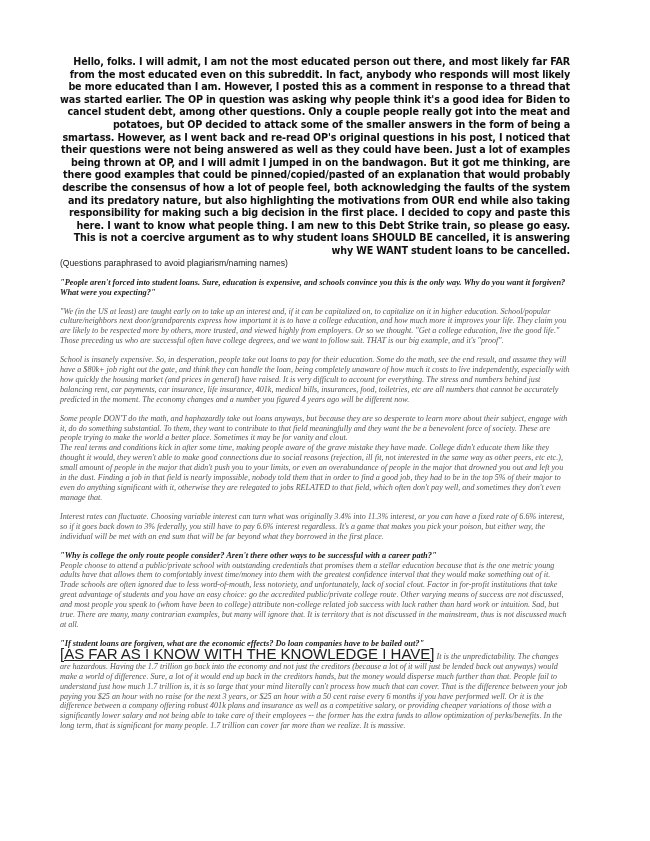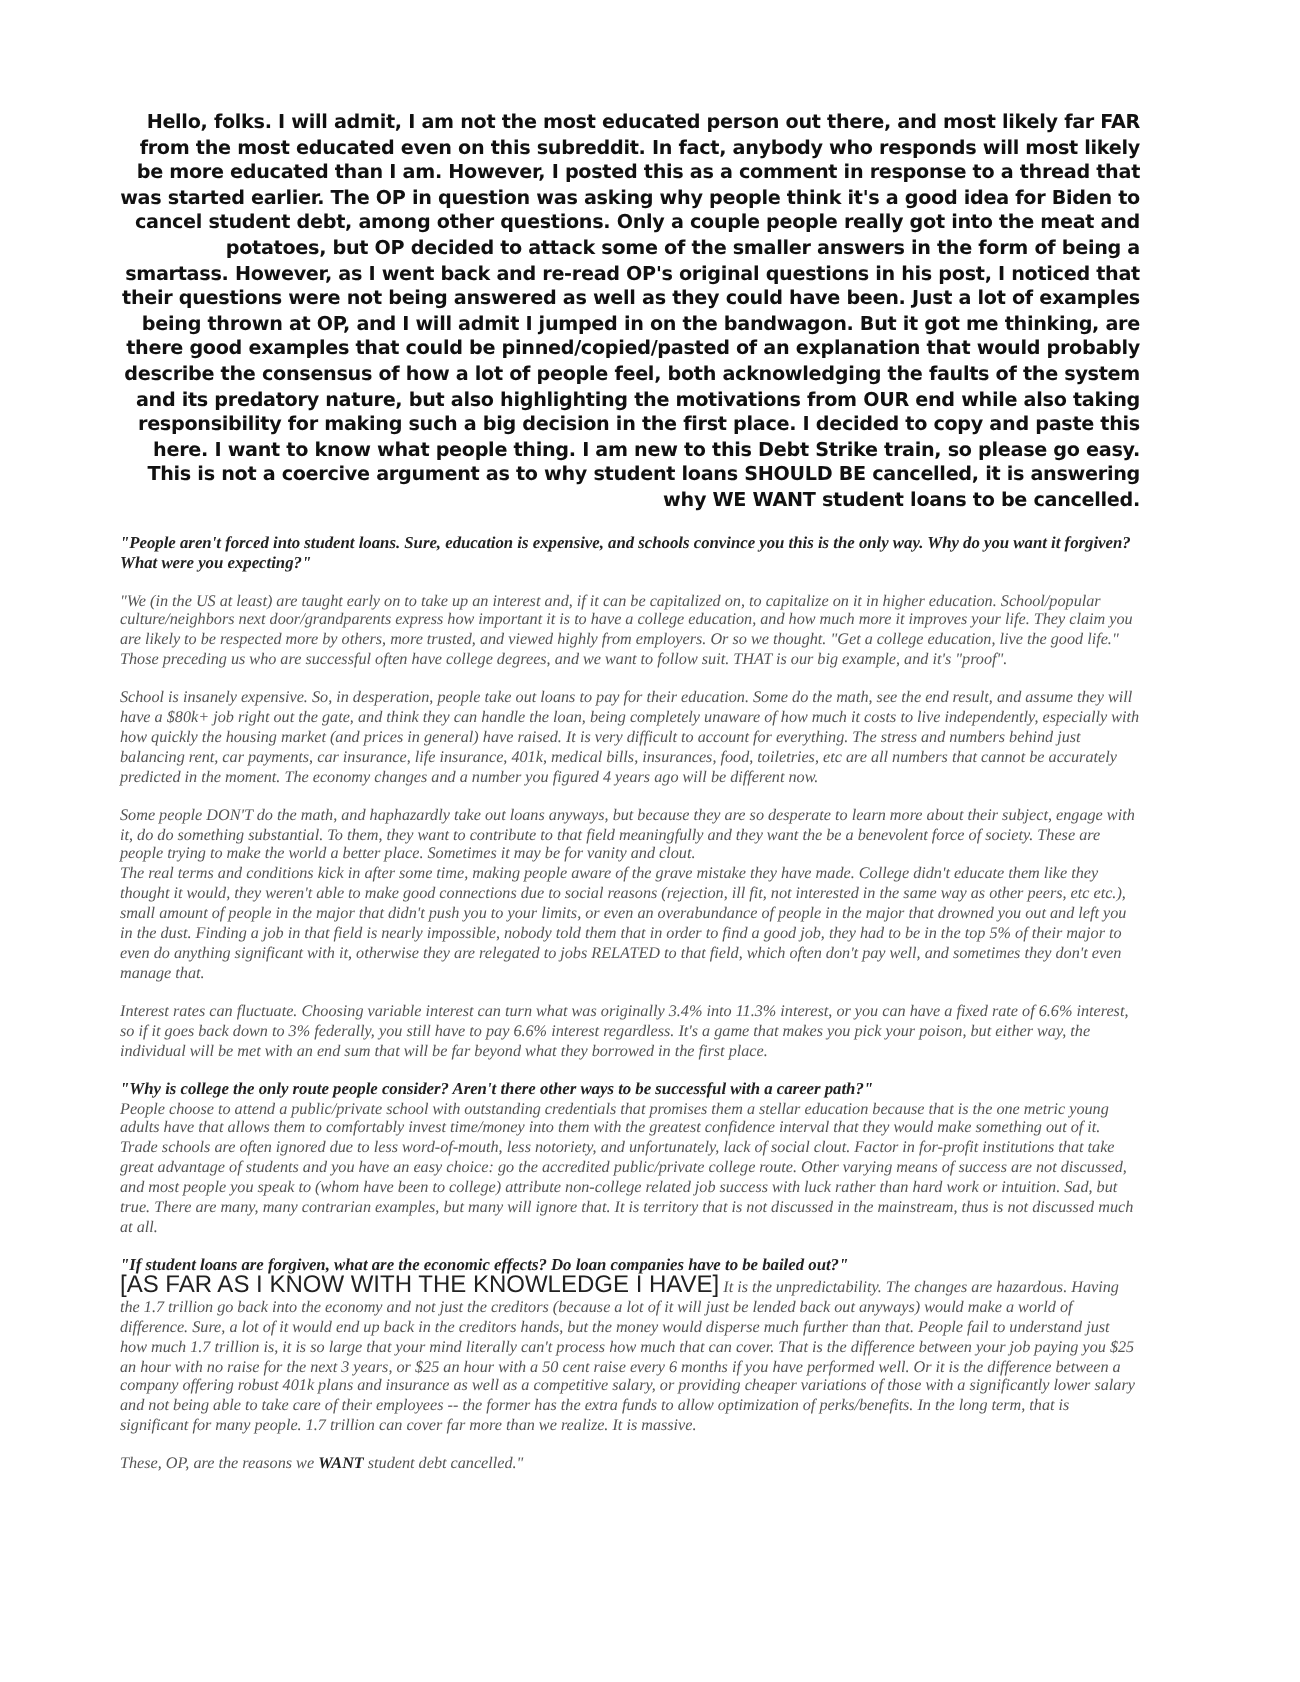--- a/index.html
+++ b/index.html
@@ -2,29 +2,30 @@
 <html><head>
 <meta charset="utf-8">
 <style>
   html, body { margin:0; padding:0; background:#ffffff; }
   body { width:650px; height:841px; position:relative; overflow:hidden; }
   .page { position:absolute; left:60px; top:56px; width:510px; }
   .intro { font-family:"DejaVu Sans", sans-serif; font-weight:bold; font-size:9.6px; line-height:12.6px; color:#111; letter-spacing:-0.15px;text-align:right; }
   .note { font-family:"Liberation Sans", sans-serif; font-size:8.6px; line-height:11px; color:#222; margin-top:0px; }
   .q { font-family:"Liberation Serif", serif; font-style:italic; font-weight:bold; font-size:8.4px; line-height:10px; color:#222; }
   .p { font-family:"Liberation Serif", serif; font-style:italic; font-size:8.1px; line-height:9.9px; color:#555; }
-  .caps { font-family:"Liberation Sans", sans-serif; font-style:normal; font-size:12px; color:#222; }
+  .caps { font-family:"Liberation Sans", sans-serif; font-style:normal; font-size:15px; color:#222;text-decoration:underline; }
   .b { font-weight:bold; color:#222; }
   .gap { height:9px; }
 </style>
 </head>
 <body>
 
 <div class="page">
   <div class="intro">Hello, folks. I will admit, I am not the most educated person out there, and most likely far FAR from the most educated even on this subreddit. In fact, anybody who responds will most likely be more educated than I am. However, I posted this as a comment in response to a thread that was started earlier. The OP in question was asking why people think it's a good idea for Biden to cancel student debt, among other questions. Only a couple people really got into the meat and potatoes, but OP decided to attack some of the smaller answers in the form of being a smartass. However, as I went back and re-read OP's original questions in his post, I noticed that their questions were not being answered as well as they could have been. Just a lot of examples being thrown at OP, and I will admit I jumped in on the bandwagon. But it got me thinking, are there good examples that could be pinned/copied/pasted of an explanation that would probably describe the consensus of how a lot of people feel, both acknowledging the faults of the system and its predatory nature, but also highlighting the motivations from OUR end while also taking responsibility for making such a big decision in the first place. I decided to copy and paste this here. I want to know what people thing. I am new to this Debt Strike train, so please go easy. This is not a coercive argument as to why student loans SHOULD BE cancelled, it is answering why WE WANT student loans to be cancelled.</div>
+  <div class="note">(Questions paraphrased to avoid plagiarism/naming names)</div>
 
   <div class="gap"></div>
   <div class="q">"People aren't forced into student loans. Sure, education is expensive, and schools convince you this is the only way. Why do you want it forgiven? What were you expecting?"</div>
   <div class="gap"></div>
   <div class="p">"We (in the US at least) are taught early on to take up an interest and, if it can be capitalized on, to capitalize on it in higher education. School/popular culture/neighbors next door/grandparents express how important it is to have a college education, and how much more it improves your life. They claim you are likely to be respected more by others, more trusted, and viewed highly from employers. Or so we thought. "Get a college education, live the good life." Those preceding us who are successful often have college degrees, and we want to follow suit. THAT is our big example, and it's "proof".</div>
   <div class="gap"></div>
   <div class="p">School is insanely expensive. So, in desperation, people take out loans to pay for their education. Some do the math, see the end result, and assume they will have a $80k+ job right out the gate, and think they can handle the loan, being completely unaware of how much it costs to live independently, especially with how quickly the housing market (and prices in general) have raised. It is very difficult to account for everything. The stress and numbers behind just balancing rent, car payments, car insurance, life insurance, 401k, medical bills, insurances, food, toiletries, etc are all numbers that cannot be accurately predicted in the moment. The economy changes and a number you figured 4 years ago will be different now.</div>
   <div class="gap"></div>
   <div class="p">Some people DON'T do the math, and haphazardly take out loans anyways, but because they are so desperate to learn more about their subject, engage with it, do do something substantial. To them, they want to contribute to that field meaningfully and they want the be a benevolent force of society. These are people trying to make the world a better place. Sometimes it may be for vanity and clout.</div>
   <div class="p">The real terms and conditions kick in after some time, making people aware of the grave mistake they have made. College didn't educate them like they thought it would, they weren't able to make good connections due to social reasons (rejection, ill fit, not interested in the same way as other peers, etc etc.), small amount of people in the major that didn't push you to your limits, or even an overabundance of people in the major that drowned you out and left you in the dust. Finding a job in that field is nearly impossible, nobody told them that in order to find a good job, they had to be in the top 5% of their major to even do anything significant with it, otherwise they are relegated to jobs RELATED to that field, which often don't pay well, and sometimes they don't even manage that.</div>
@@ -32,14 +33,13 @@
   <div class="p">Interest rates can fluctuate. Choosing variable interest can turn what was originally 3.4% into 11.3% interest, or you can have a fixed rate of 6.6% interest, so if it goes back down to 3% federally, you still have to pay 6.6% interest regardless. It's a game that makes you pick your poison, but either way, the individual will be met with an end sum that will be far beyond what they borrowed in the first place.</div>
 
   <div class="gap"></div>
   <div class="q">"Why is college the only route people consider? Aren't there other ways to be successful with a career path?"</div>
   <div class="p">People choose to attend a public/private school with outstanding credentials that promises them a stellar education because that is the one metric young adults have that allows them to comfortably invest time/money into them with the greatest confidence interval that they would make something out of it. Trade schools are often ignored due to less word-of-mouth, less notoriety, and unfortunately, lack of social clout. Factor in for-profit institutions that take great advantage of students and you have an easy choice:  go the accredited public/private college route. Other varying means of success are not discussed, and most people you speak to (whom have been to college) attribute non-college related job success with luck rather than hard work or intuition. Sad, but true. There are many, many contrarian examples, but many will ignore that. It is territory that is not discussed in the mainstream, thus is not discussed much at all.</div>
 
   <div class="gap"></div>
   <div class="q">"If student loans are forgiven, what are the economic effects? Do loan companies have to be bailed out?"</div>
   <div class="p"><span class="caps">[AS FAR AS I KNOW WITH THE KNOWLEDGE I HAVE]</span><span> It is the unpredictability. The changes are hazardous. Having the 1.7 trillion go back into the economy and not just the creditors (because a lot of it will just be lended back out anyways) would make a world of difference. Sure, a lot of it would end up back in the creditors hands, but the money would disperse much further than that. People fail to understand just how much 1.7 trillion is, it is so large that your mind literally can't process how much that can cover. That is the difference between your job paying you $25 an hour with no raise for the next 3 years, or $25 an hour with a 50 cent raise every 6 months if you have performed well. Or it is the difference between a company offering robust 401k plans and insurance as well as a competitive salary, or providing cheaper variations of those with a significantly lower salary and not being able to take care of their employees -- the former has the extra funds to allow optimization of perks/benefits. In the long term, that is significant for many people. 1.7 trillion can cover far more than we realize. It is massive.</span></div>
   <div class="gap"></div>
-  <div class="p"><span>These, OP, are the reasons we </span><span class="b">WANT</span><span> student debt cancelled."</span></div>
 </div>
 
 </body></html>

